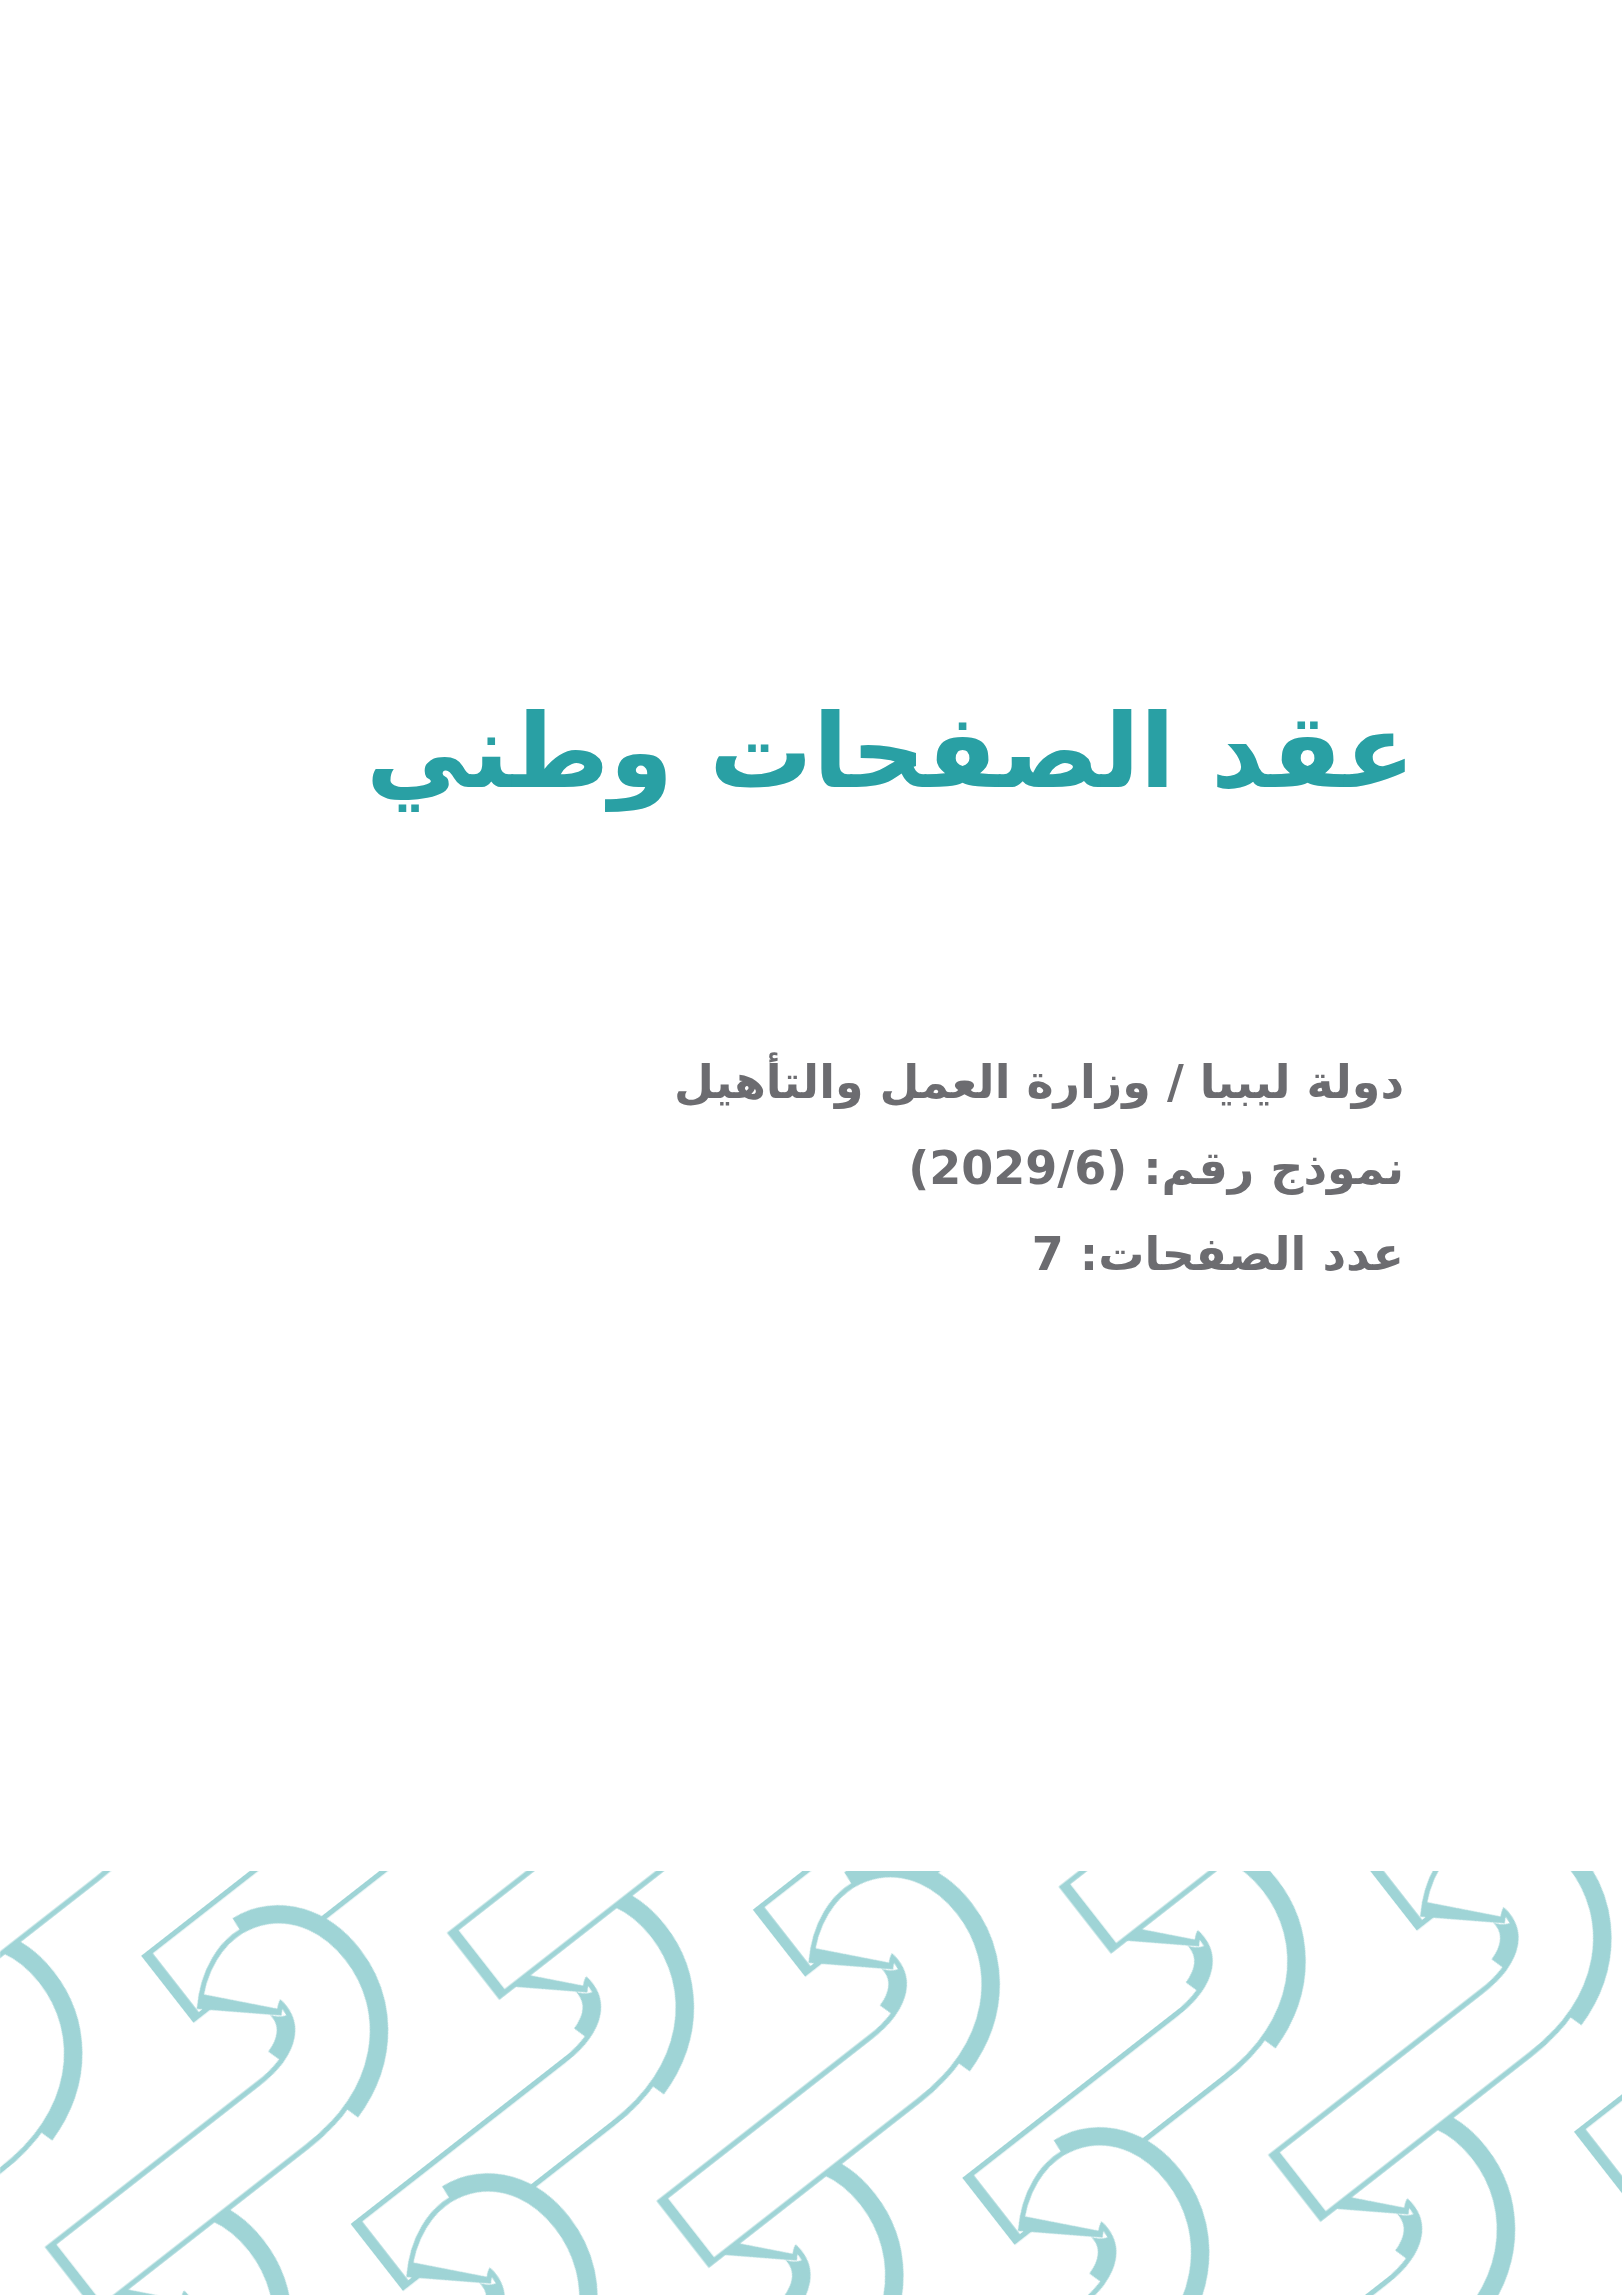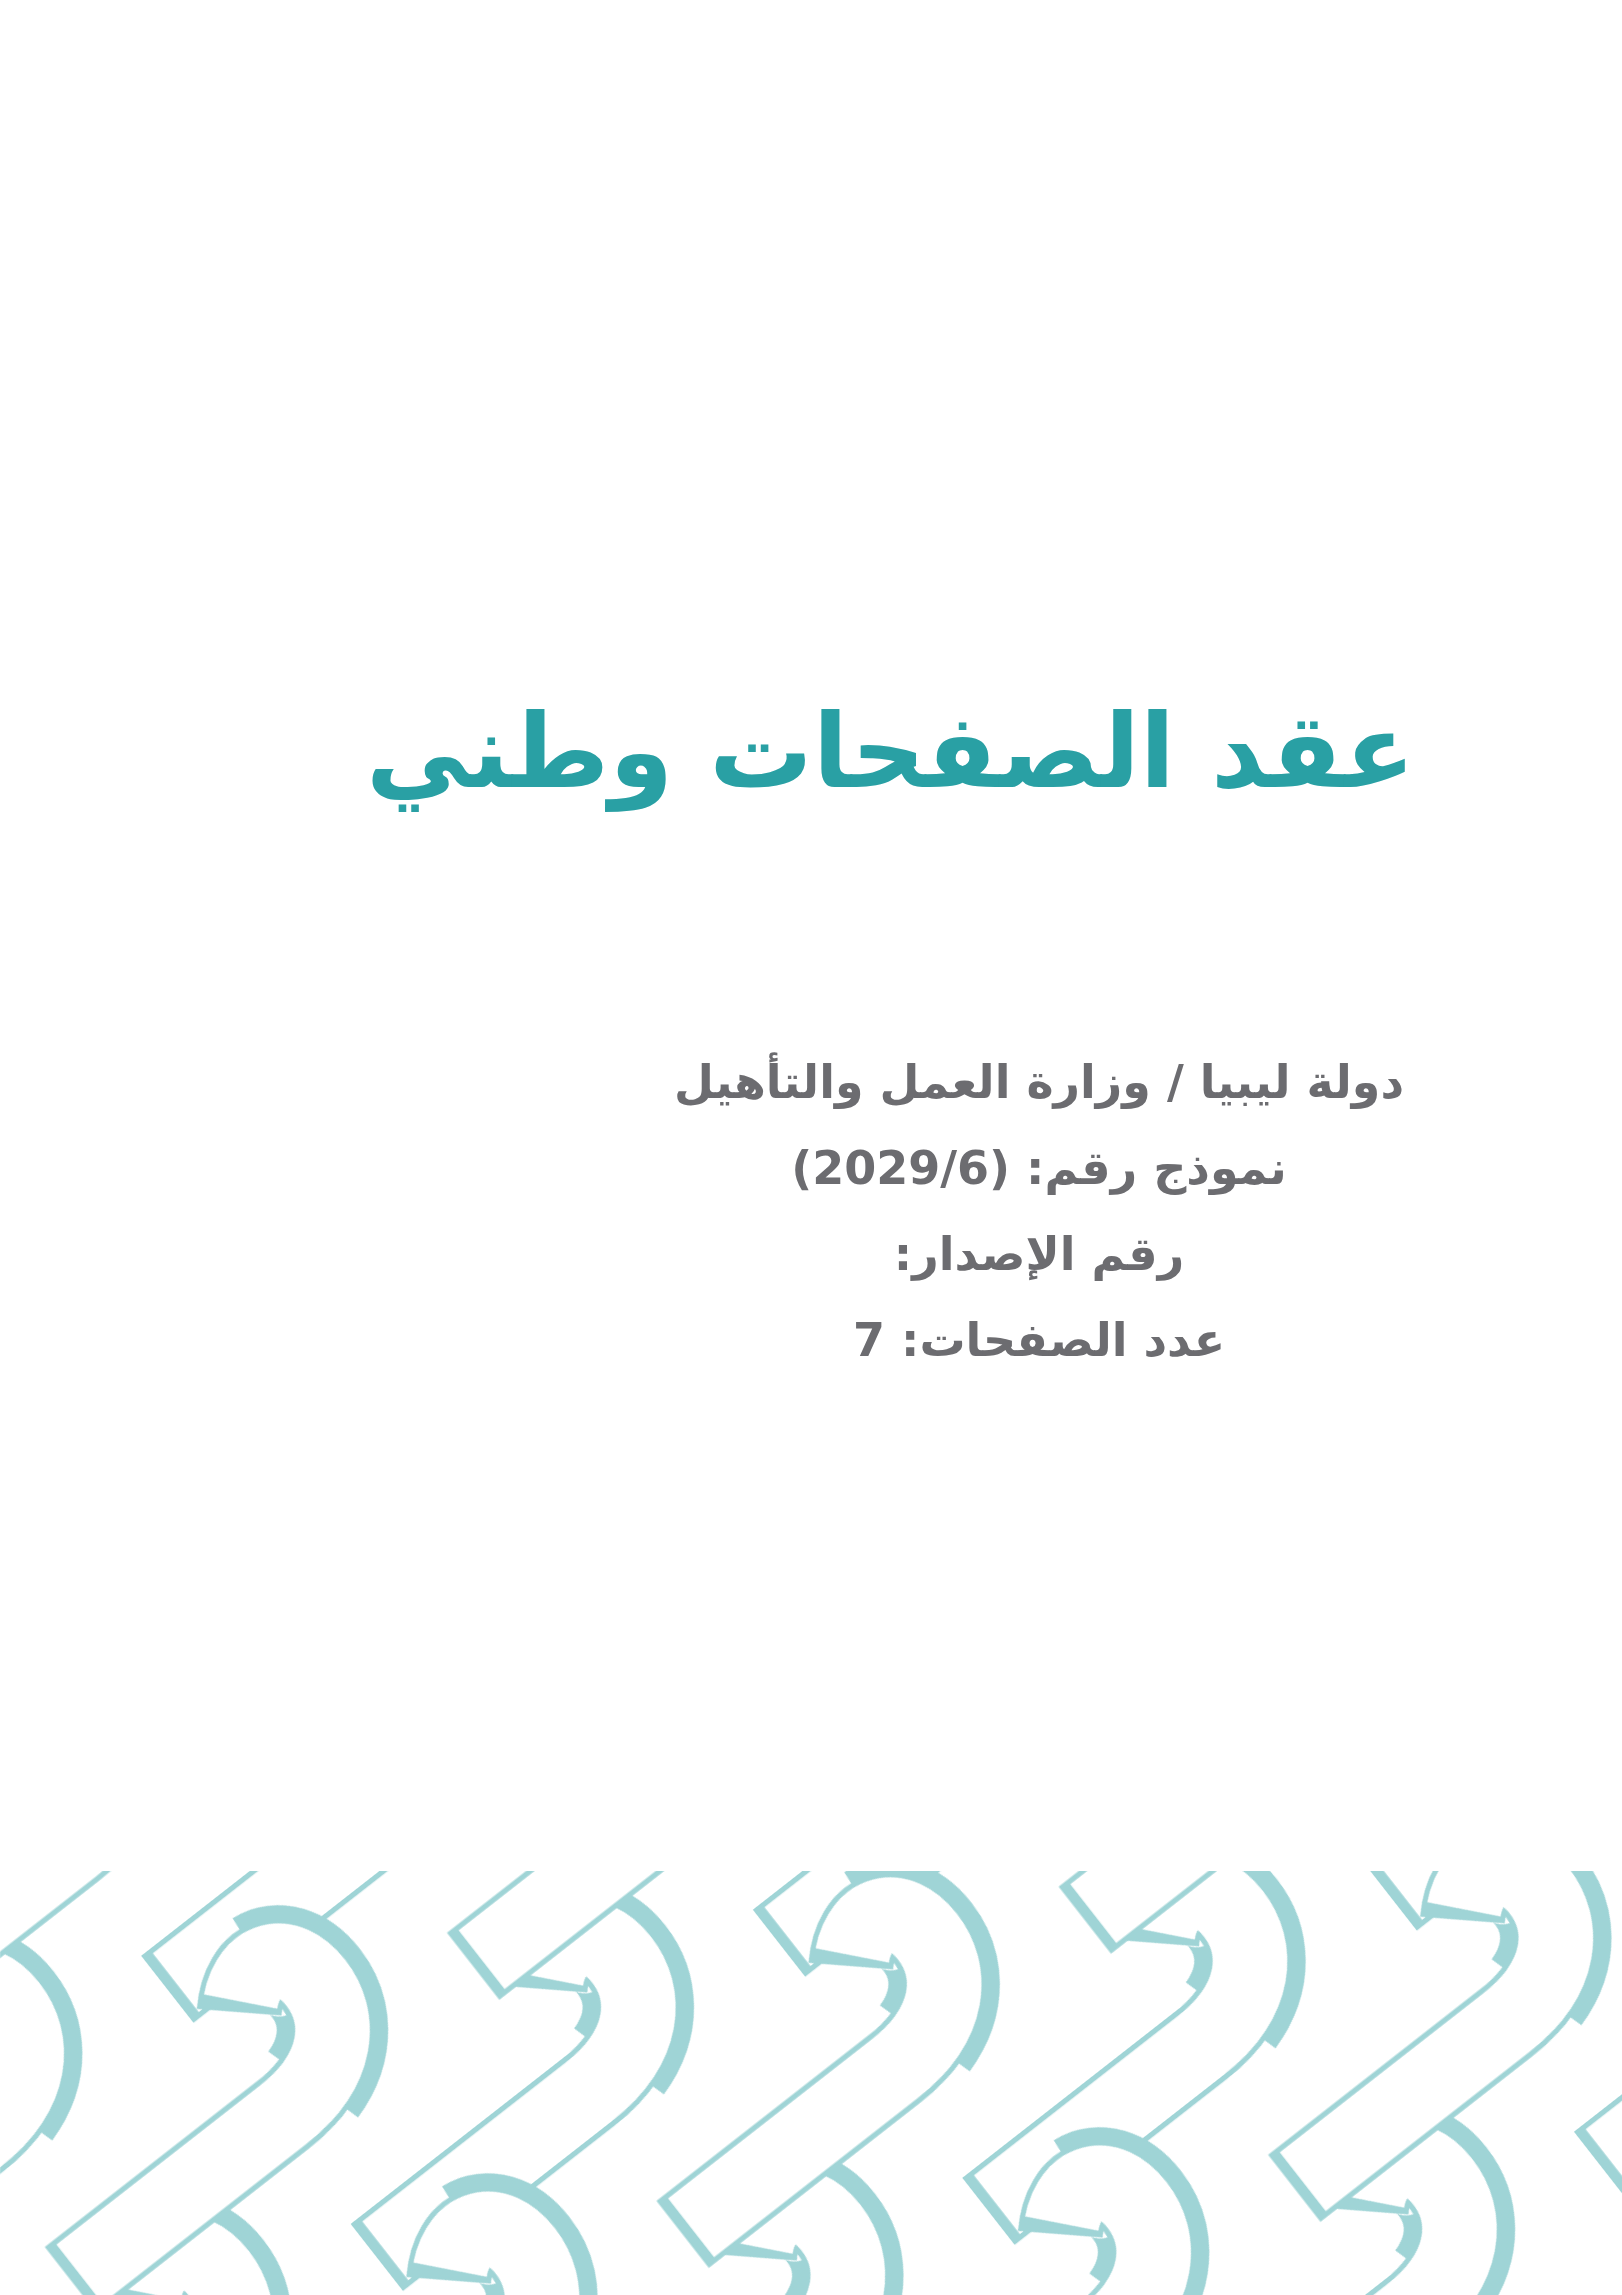--- a/index.html
+++ b/index.html
@@ -23,21 +23,21 @@
     font-weight: 700;
     letter-spacing: 0;
     color: var(--accent, #29a0a4);
     white-space: nowrap;
   }
   .meta {
     position: absolute;
     top: 1039px;
     right: 219px;
     direction: rtl;
-    text-align: center;
+    text-align: right;
     font-size: 46px;
     line-height: 86px;
     font-weight: 700;
     color: var(--gray, #6c6c70);
   }
   .meta-line { white-space: nowrap; }
   .wave-band {
     position: absolute;
     left: 0;
     top: 1871px;
@@ -49,21 +49,20 @@
 </head>
 <body>
 
 <div class="page">
 
   <h1 class="doc-title">عقد الصفحات وطني</h1>
 
   <div class="meta">
     <div class="meta-line">دولة ليبيا / وزارة العمل والتأهيل</div>
     <div class="meta-line">نموذج رقم: (2029/6)</div>
-    <div class="meta-line">رقم الإصدار:</div>
     <div class="meta-line">عدد الصفحات: 7</div>
   </div>
 
   <svg class="wave-band" width="1623" height="424" viewBox="0 0 2480 648" aria-hidden="true">
     <defs>
       <path id="wave" fill="none" pathLength="100" d="M 90 300 L 500 300 C 615 300 665 237 665 172 C 665 95 600 75 545 135"></path>
       <g id="motif">
         <use href="#wave" class="w-line" stroke-width="130"></use>
         <use href="#wave" class="w-line" stroke-width="170" stroke-dasharray="0 58 32 100"></use>
         <use href="#wave" class="w-mask" stroke-width="114" stroke-dasharray="0 2 96 100"></use>

